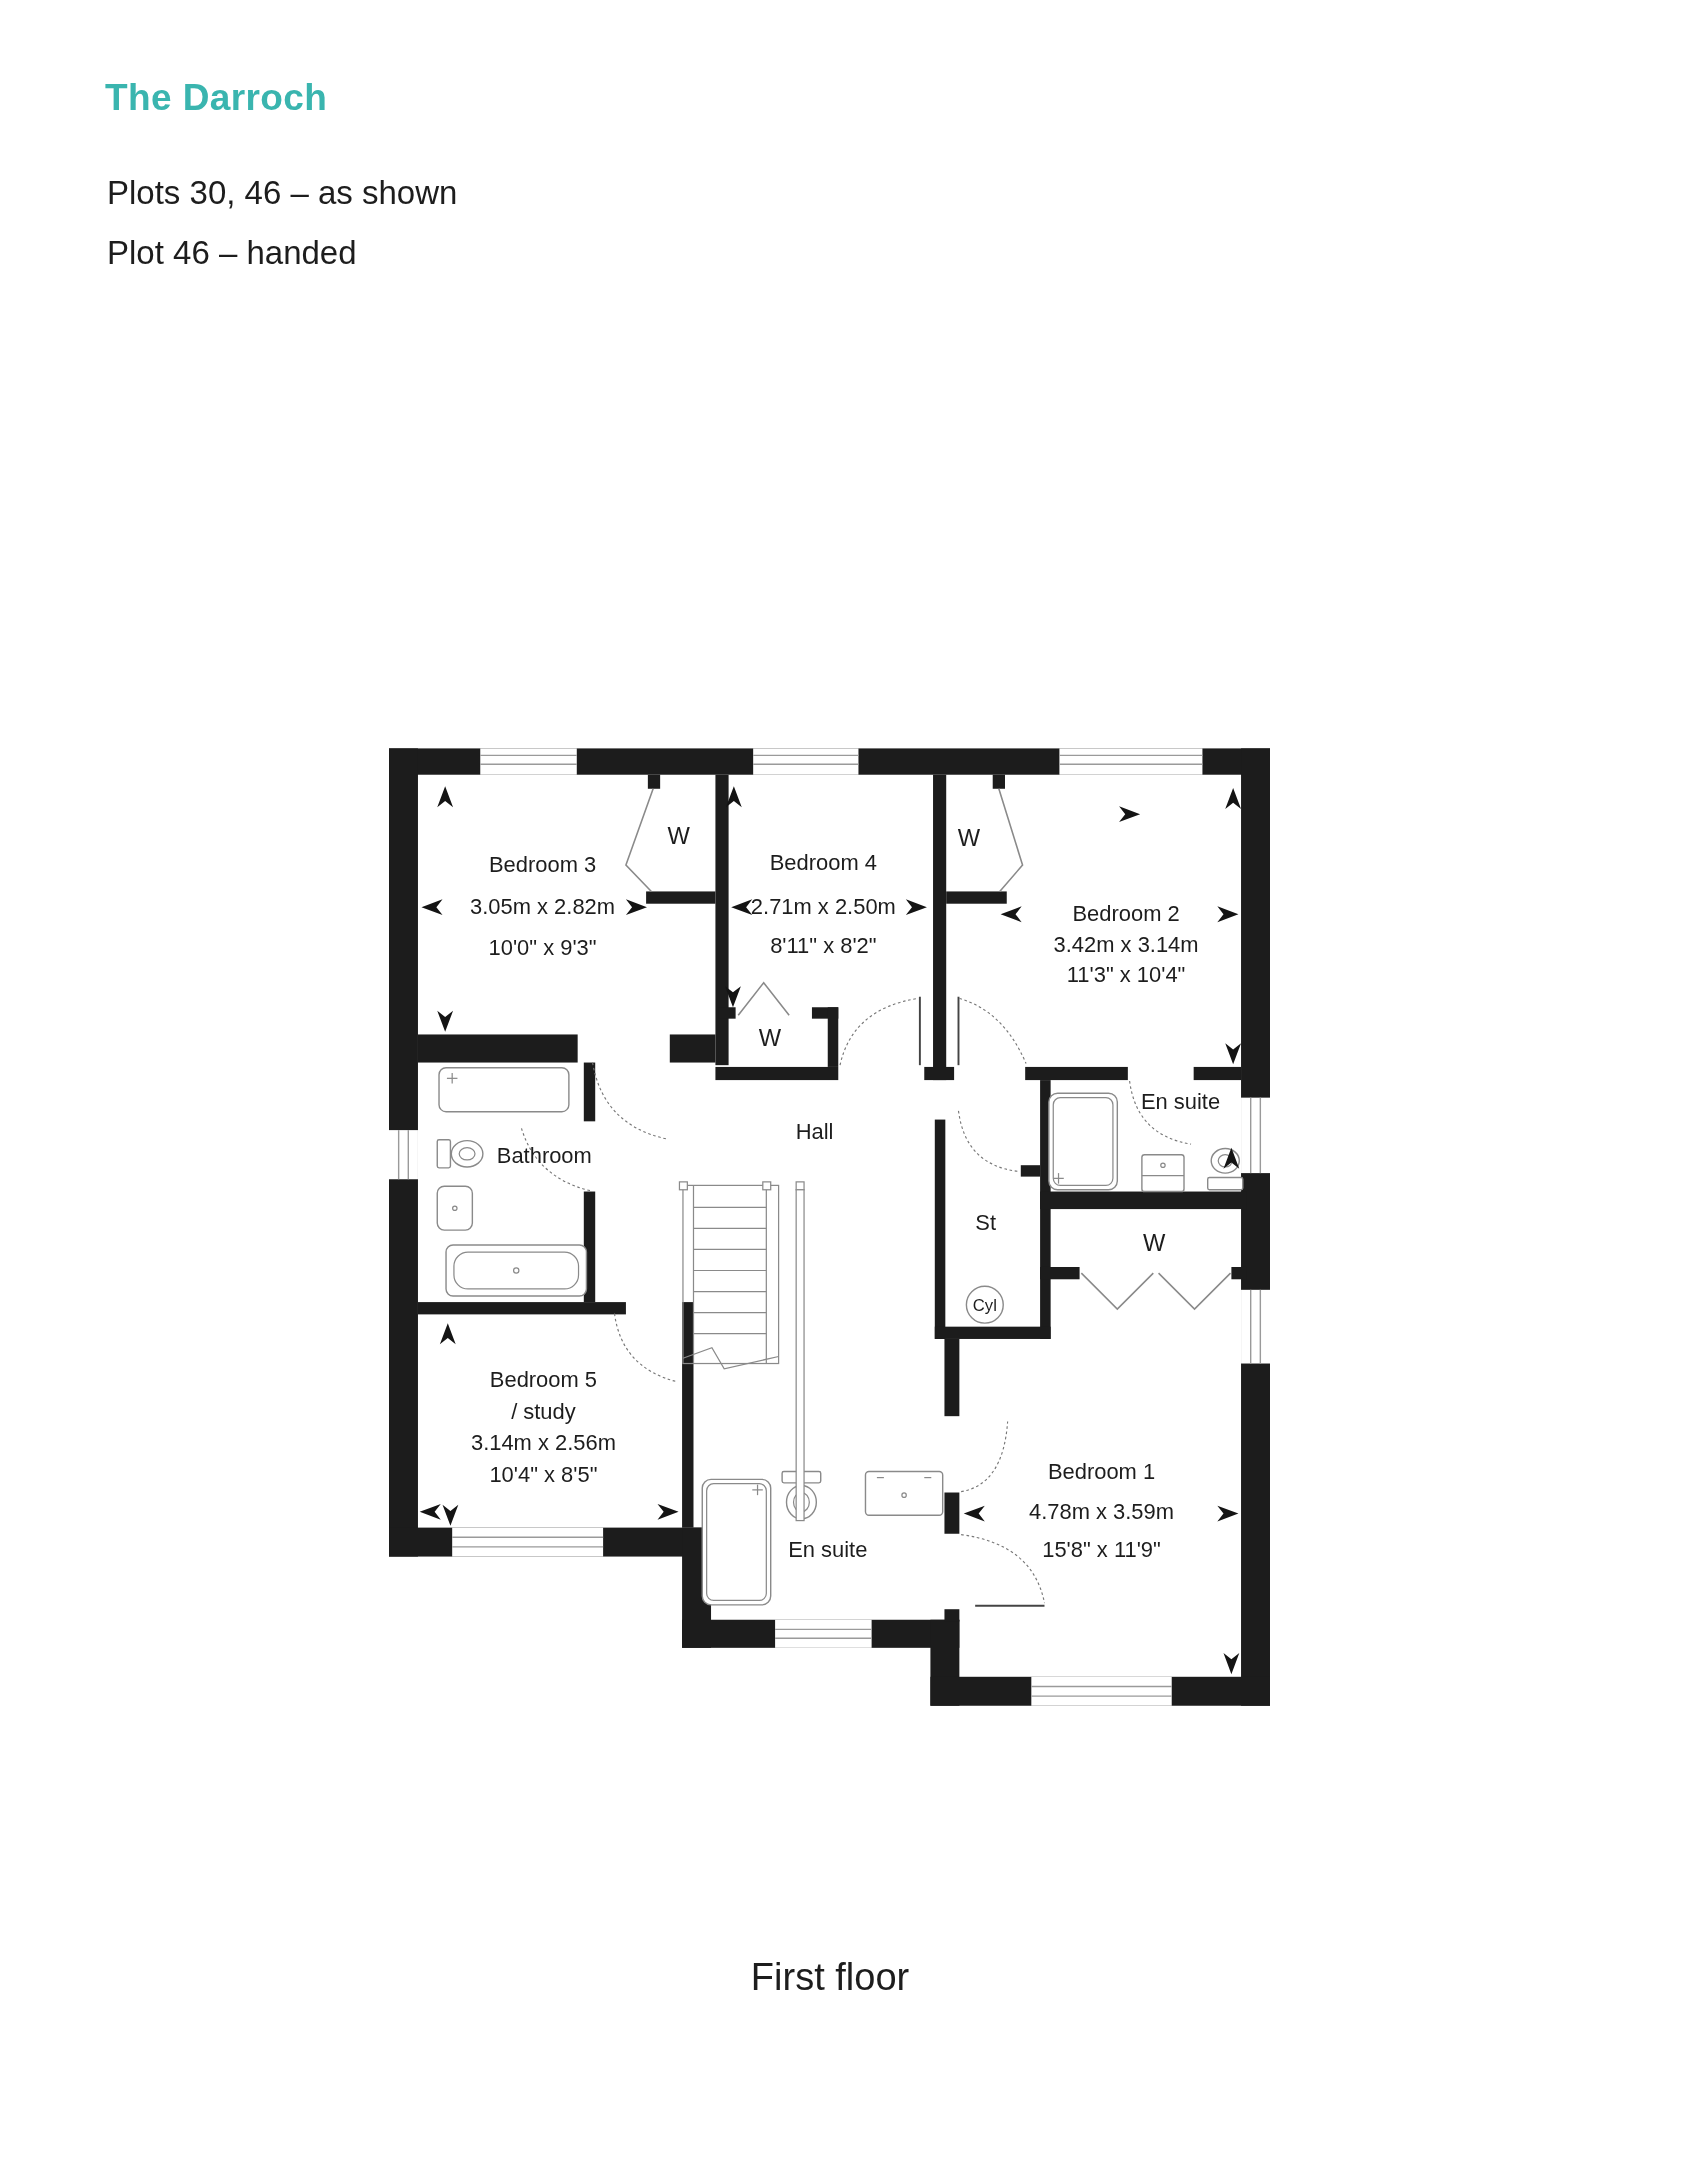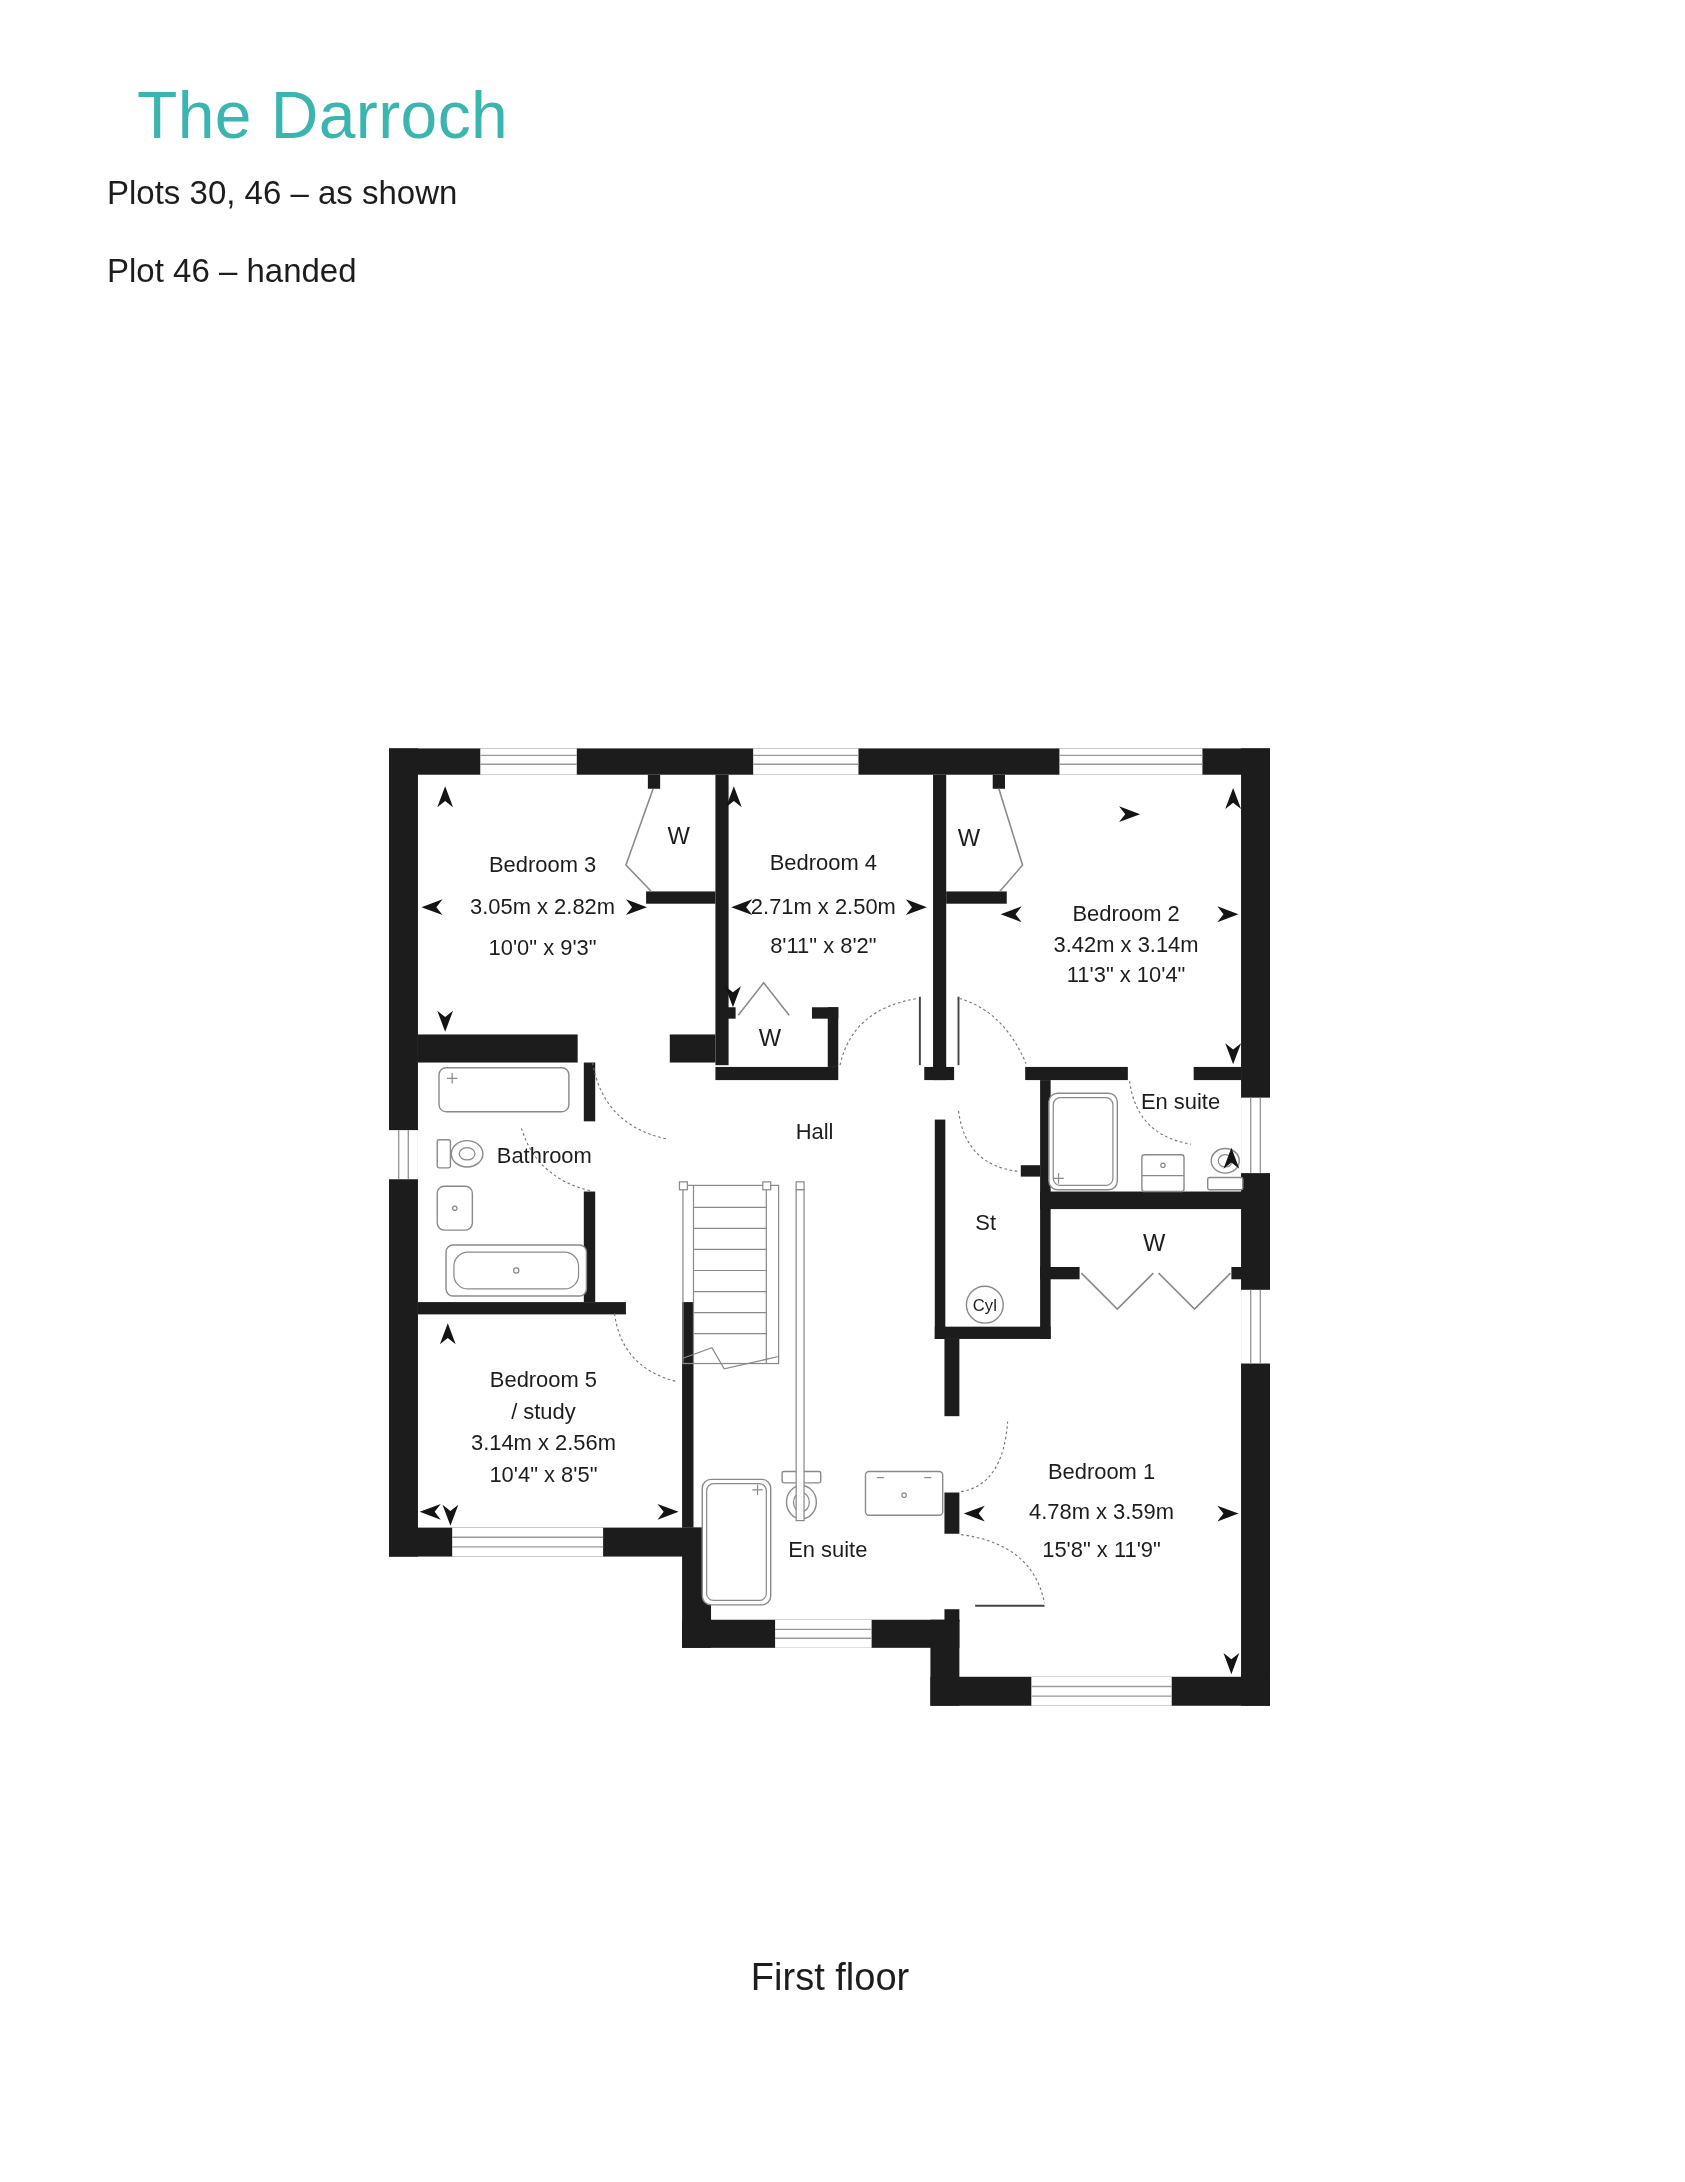--- a/index.html
+++ b/index.html
@@ -1,21 +1,21 @@
 <!DOCTYPE html>
 <html style="font-size:14px"><head>
 <meta charset="utf-8">
 <style>
   html,body{margin:0;padding:0;background:#ffffff;}
   .page{position:relative;width:1685px;height:2182px;background:#ffffff;overflow:hidden;
         font-family:"Liberation Sans", sans-serif;color:#1d1d1d;}
-  .title{position:absolute;left:105px;top:77px;font-size:66px;font-weight:400;letter-spacing:0.4px;margin-left:32px;}
+  .title{position:absolute;left:105px;top:77px;font-size:37px;font-weight:700;letter-spacing:0.4px;}
   .sub{position:absolute;left:107px;font-size:33px;font-weight:400;}
   .sub1{top:174px;}
-  .sub2{top:252px;}
+  .sub2{top:234px;}
   .caption{position:absolute;left:830px;top:1956px;transform:translateX(-50%);font-size:38px;}
   svg{position:absolute;left:389px;top:742px;}
   .wall{fill:#1c1c1c;}
   .win{fill:#ffffff;}
   .wl{stroke:#9a9a9a;stroke-width:1.6;}
   .fx{fill:#ffffff;stroke:#8a8a8a;stroke-width:1.6;}
   .fxl{stroke:#8a8a8a;stroke-width:1.4;fill:none;}
   .arc{fill:none;stroke:#777;stroke-width:1.3;stroke-dasharray:3 3;}
   .leaf{stroke:#444;stroke-width:2.2;fill:none;}
   .bif{fill:none;stroke:#8a8a8a;stroke-width:1.8;}

